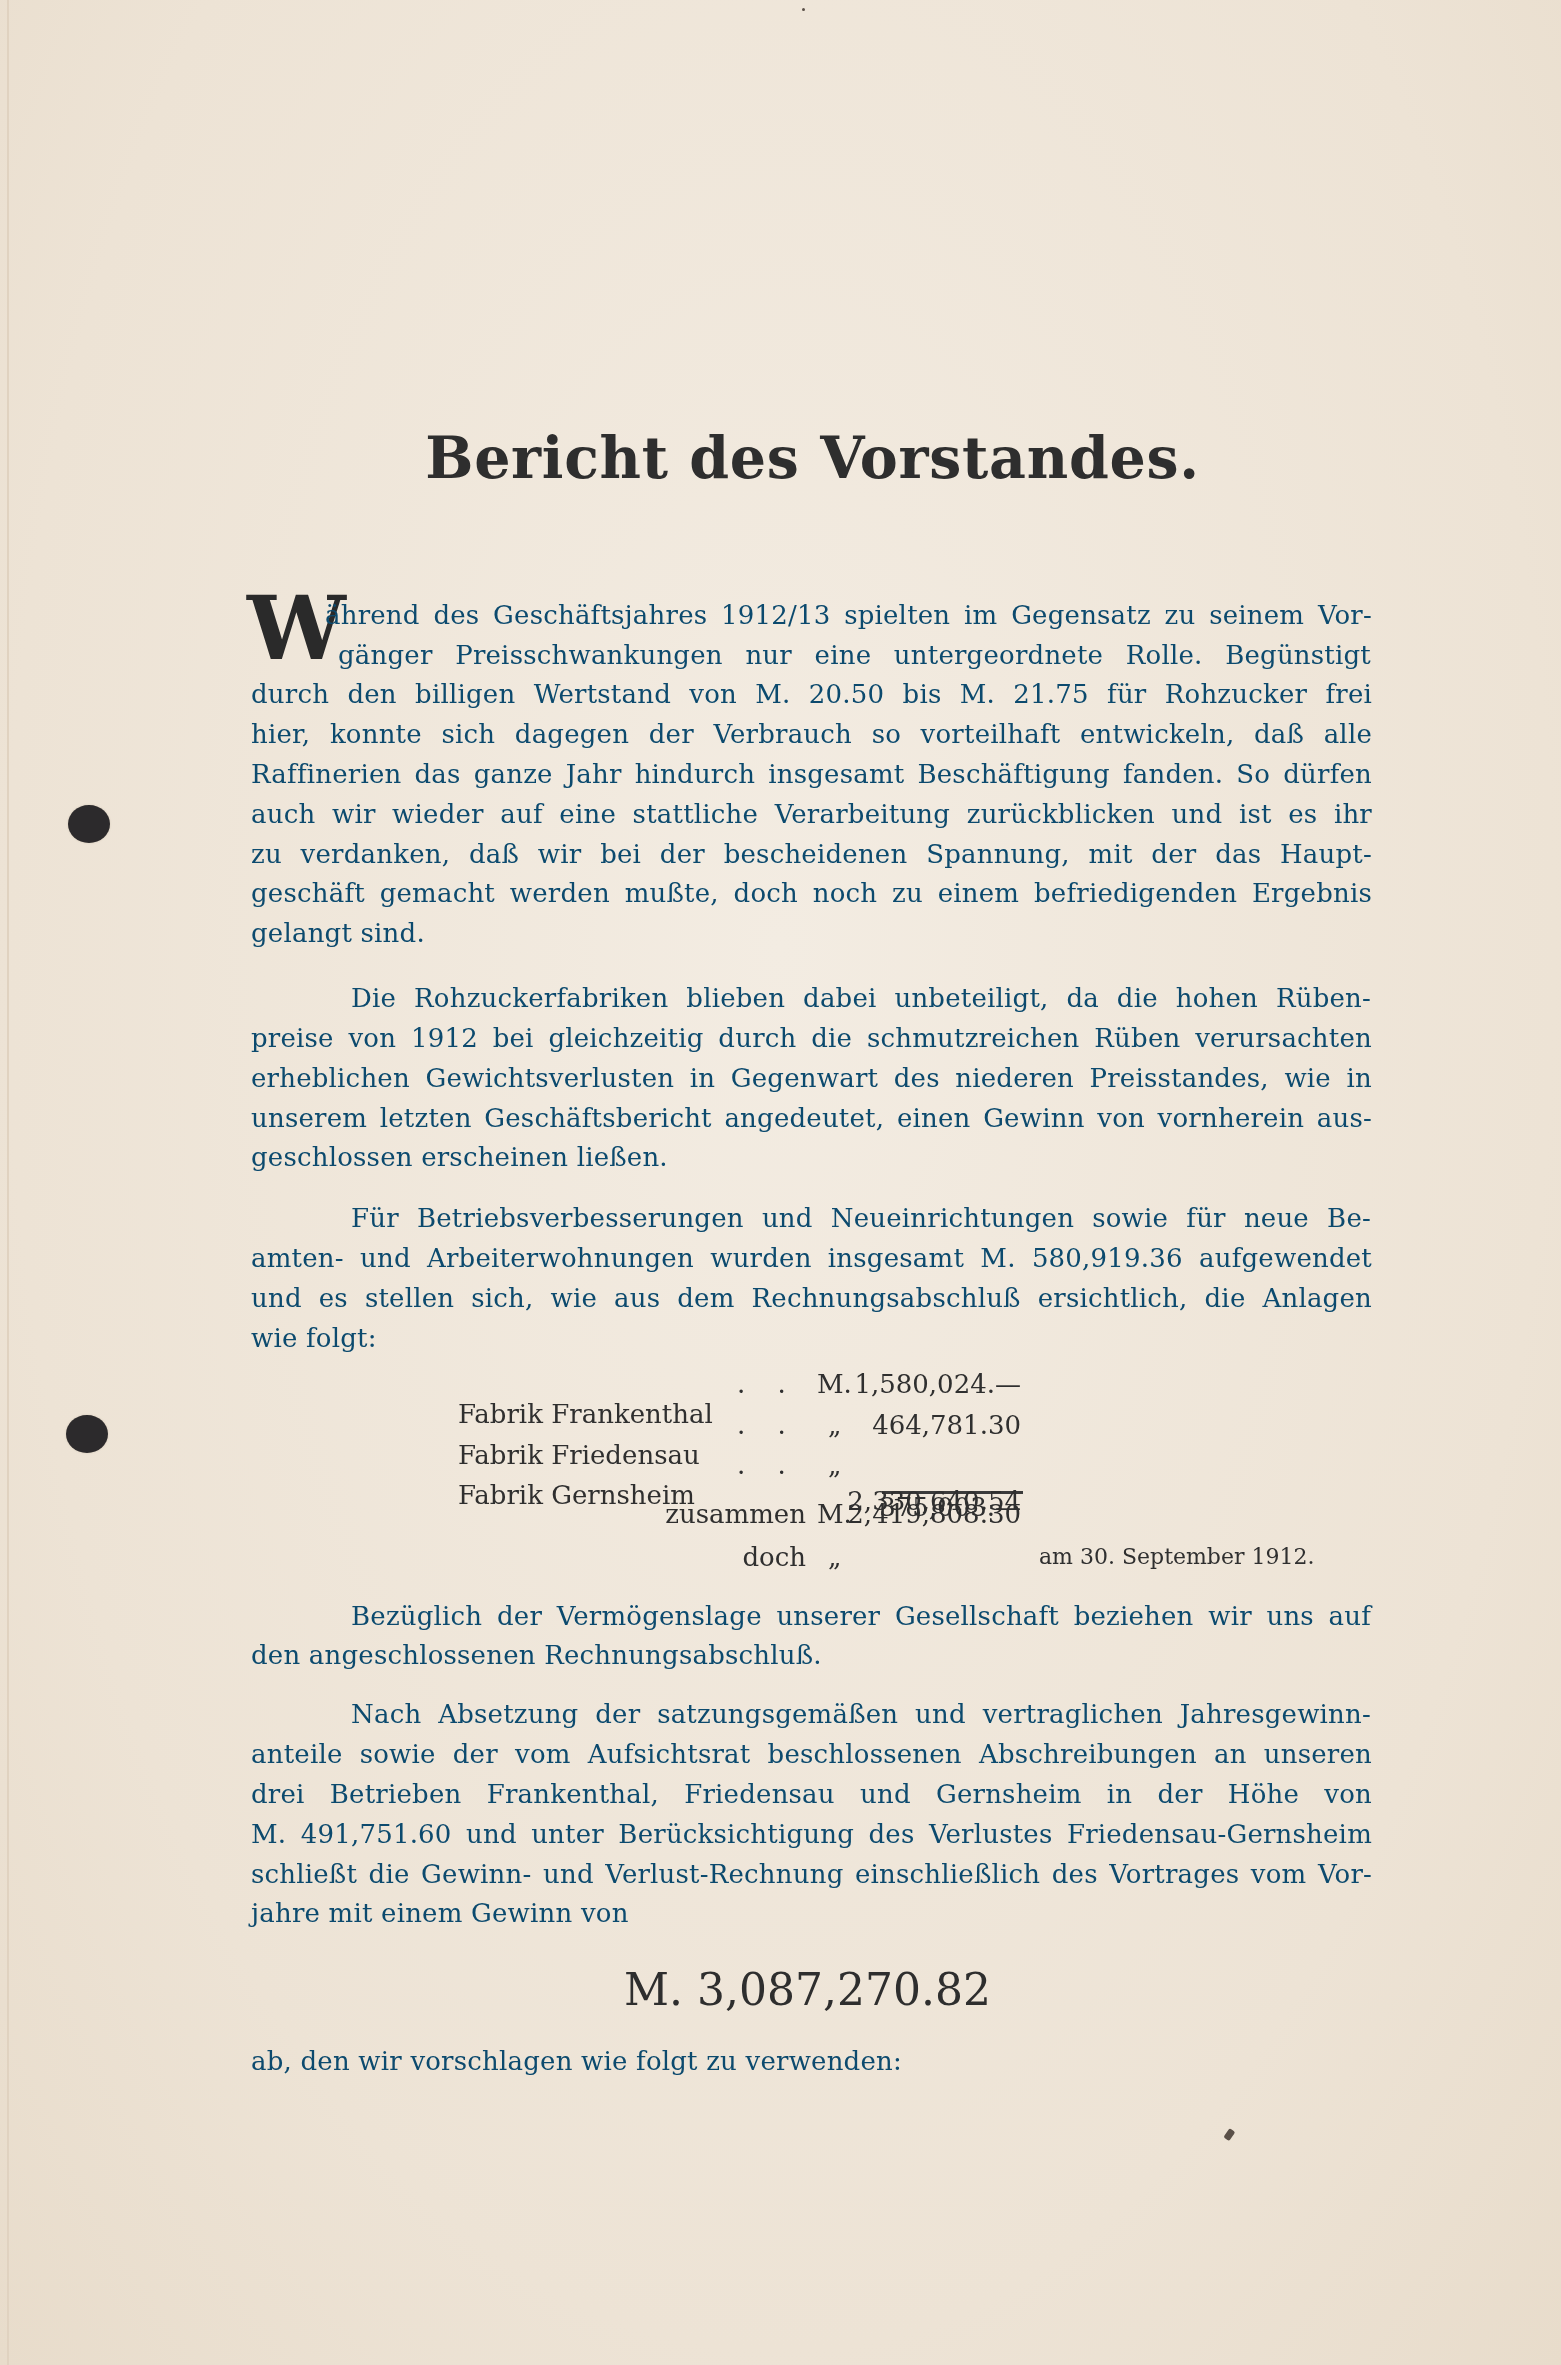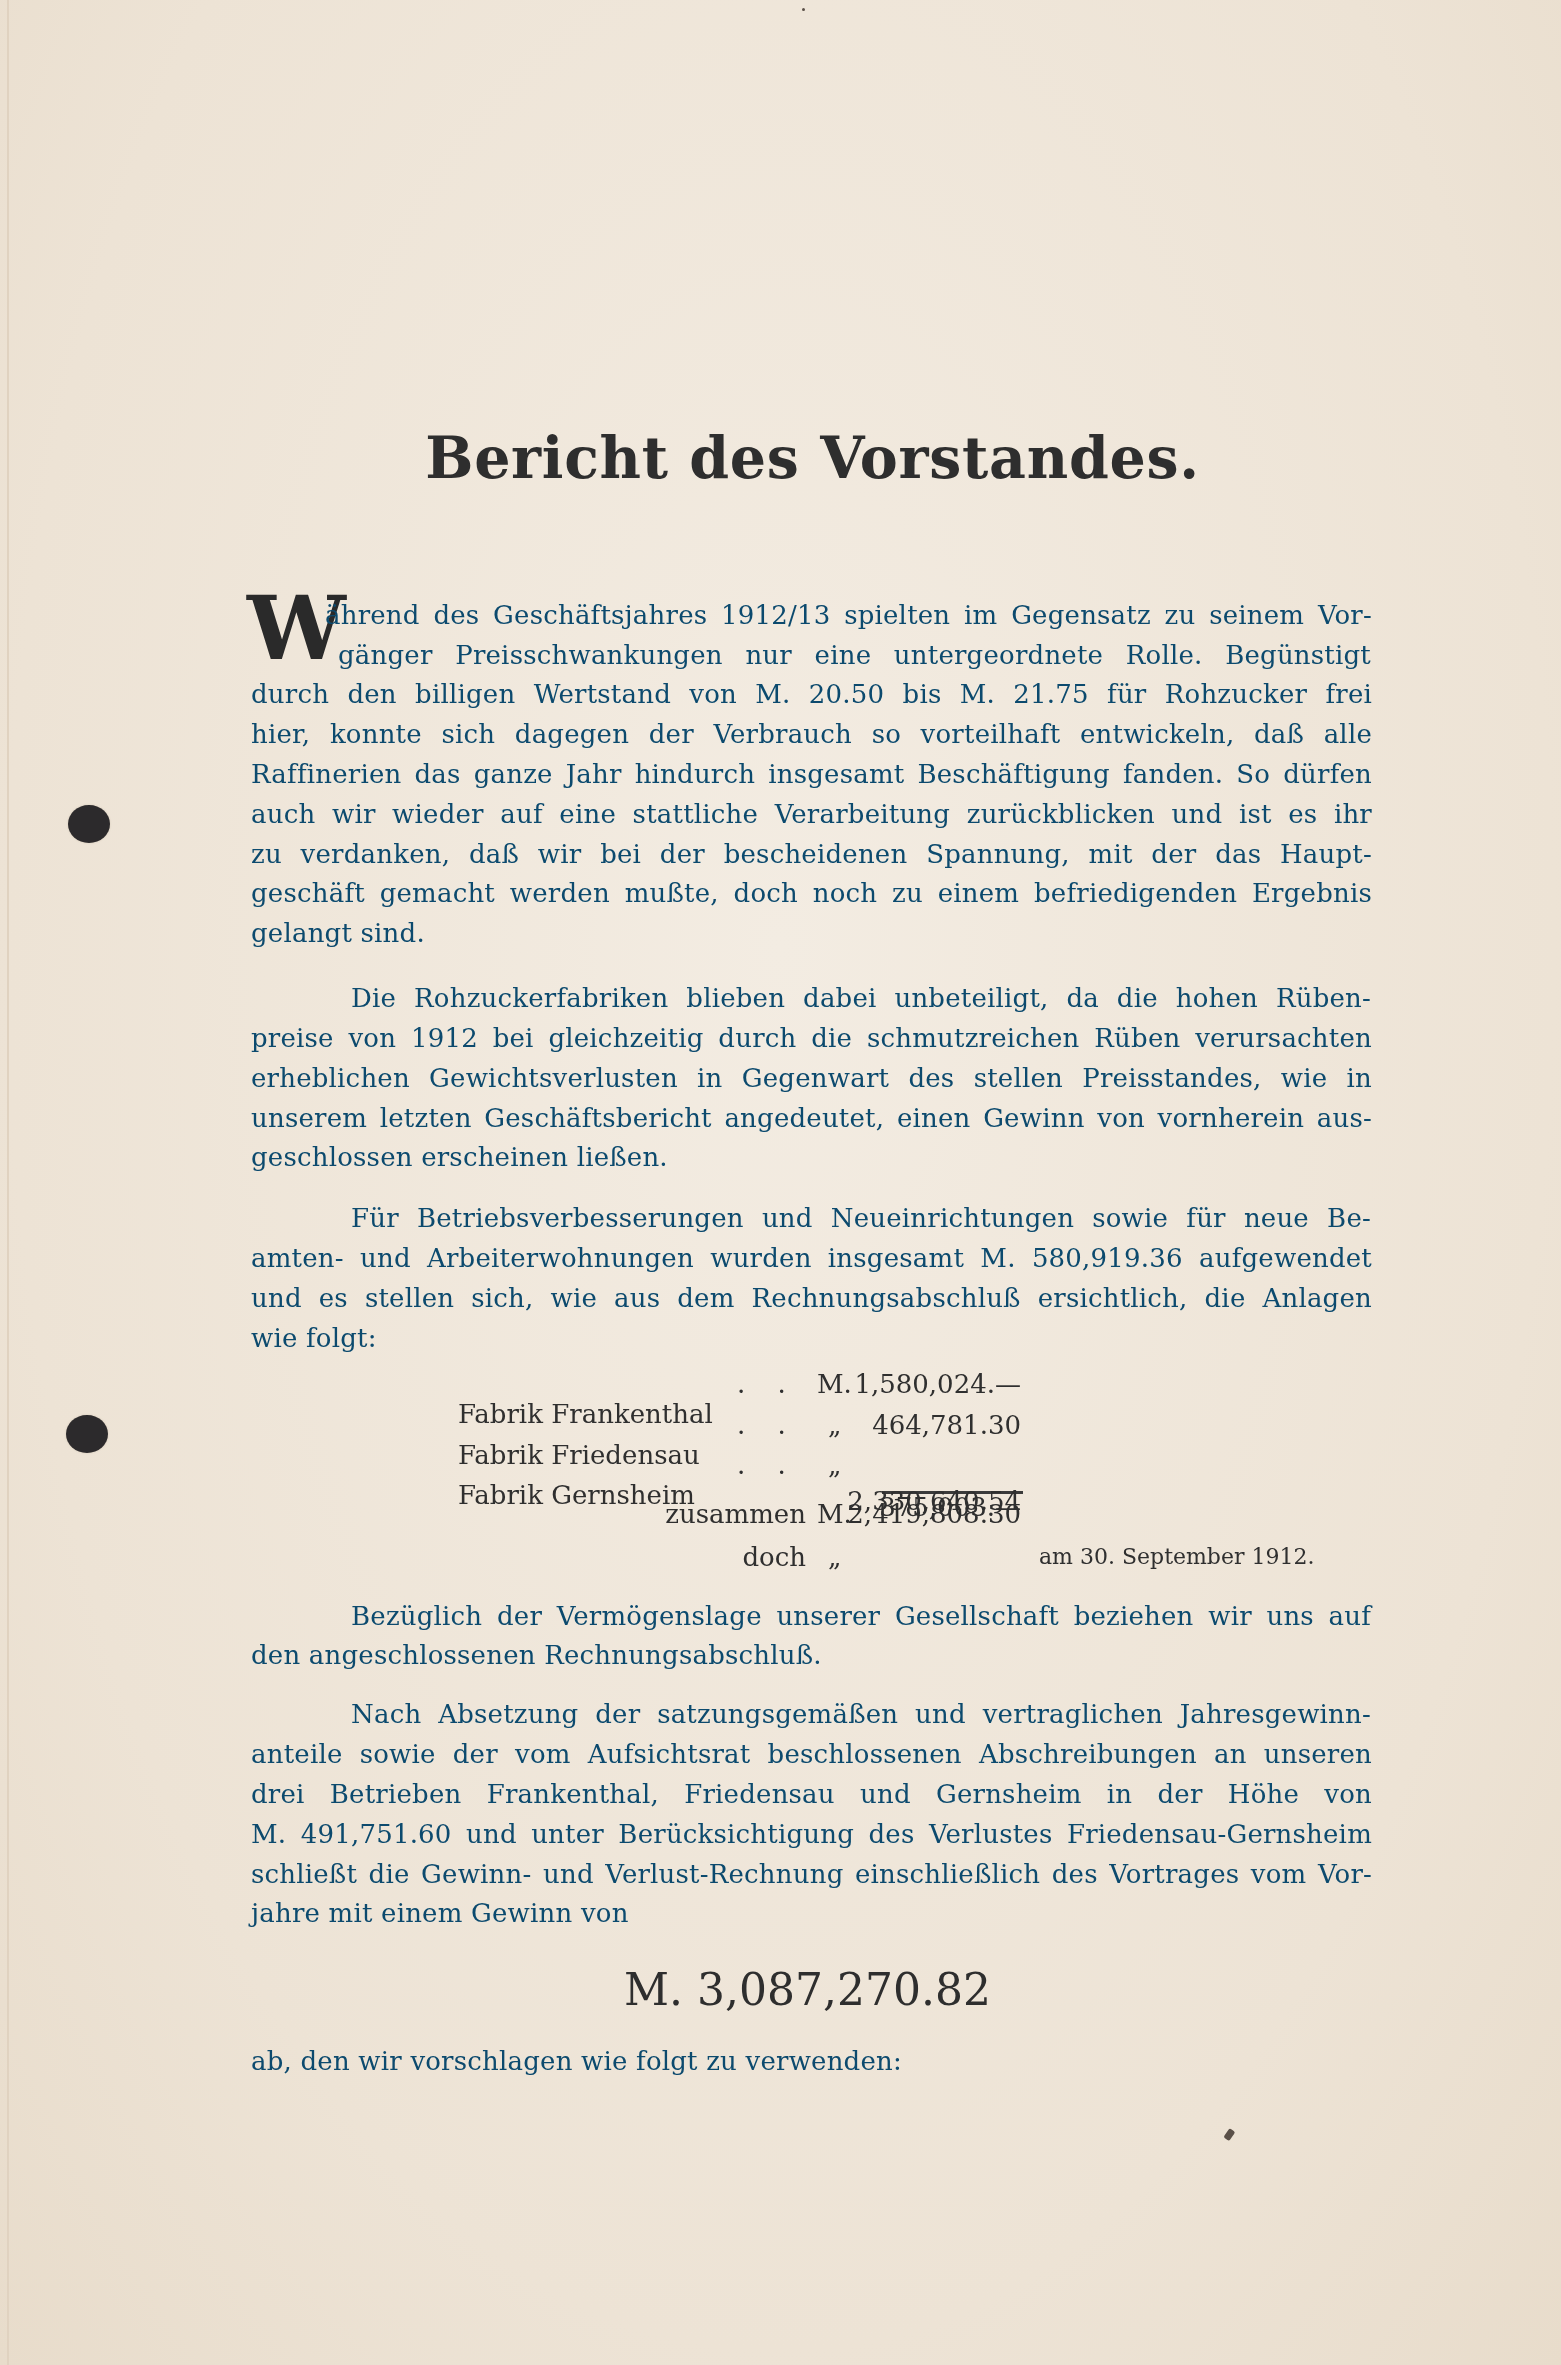--- a/index.html
+++ b/index.html
@@ -52,21 +52,21 @@
   <div class="line j" style="top:754px;">Raffinerien das ganze Jahr hindurch insgesamt Beschäftigung fanden. So dürfen</div>
   <div class="line j" style="top:794px;">auch wir wieder auf eine stattliche Verarbeitung zurückblicken und ist es ihr</div>
   <div class="line j" style="top:834px;">zu verdanken, daß wir bei der bescheidenen Spannung, mit der das Haupt-</div>
   <div class="line j" style="top:873px;">geschäft gemacht werden mußte, doch noch zu einem befriedigenden Ergebnis</div>
   <div class="line last" style="top:913px;">gelangt sind.</div>
 </div>
 
 <div>
   <div class="line ind" style="top:978px;">Die Rohzuckerfabriken blieben dabei unbeteiligt, da die hohen Rüben-</div>
   <div class="line j" style="top:1018px;">preise von 1912 bei gleichzeitig durch die schmutzreichen Rüben verursachten</div>
-  <div class="line j" style="top:1058px;">erheblichen Gewichtsverlusten in Gegenwart des stellen Preisstandes, wie in</div>
+  <div class="line j" style="top:1058px;">erheblichen Gewichtsverlusten in Gegenwart des niederen Preisstandes, wie in</div>
   <div class="line j" style="top:1098px;">unserem letzten Geschäftsbericht angedeutet, einen Gewinn von vornherein aus-</div>
   <div class="line last" style="top:1137px;">geschlossen erscheinen ließen.</div>
 </div>
 
 <div>
   <div class="line ind" style="top:1198px;">Für Betriebsverbesserungen und Neueinrichtungen sowie für neue Be-</div>
   <div class="line j" style="top:1238px;">amten- und Arbeiterwohnungen wurden insgesamt M. 580,919.36 aufgewendet</div>
   <div class="line j" style="top:1278px;">und es stellen sich, wie aus dem Rechnungsabschluß ersichtlich, die Anlagen</div>
   <div class="line last" style="top:1318px;">wie folgt:</div>
 </div>

